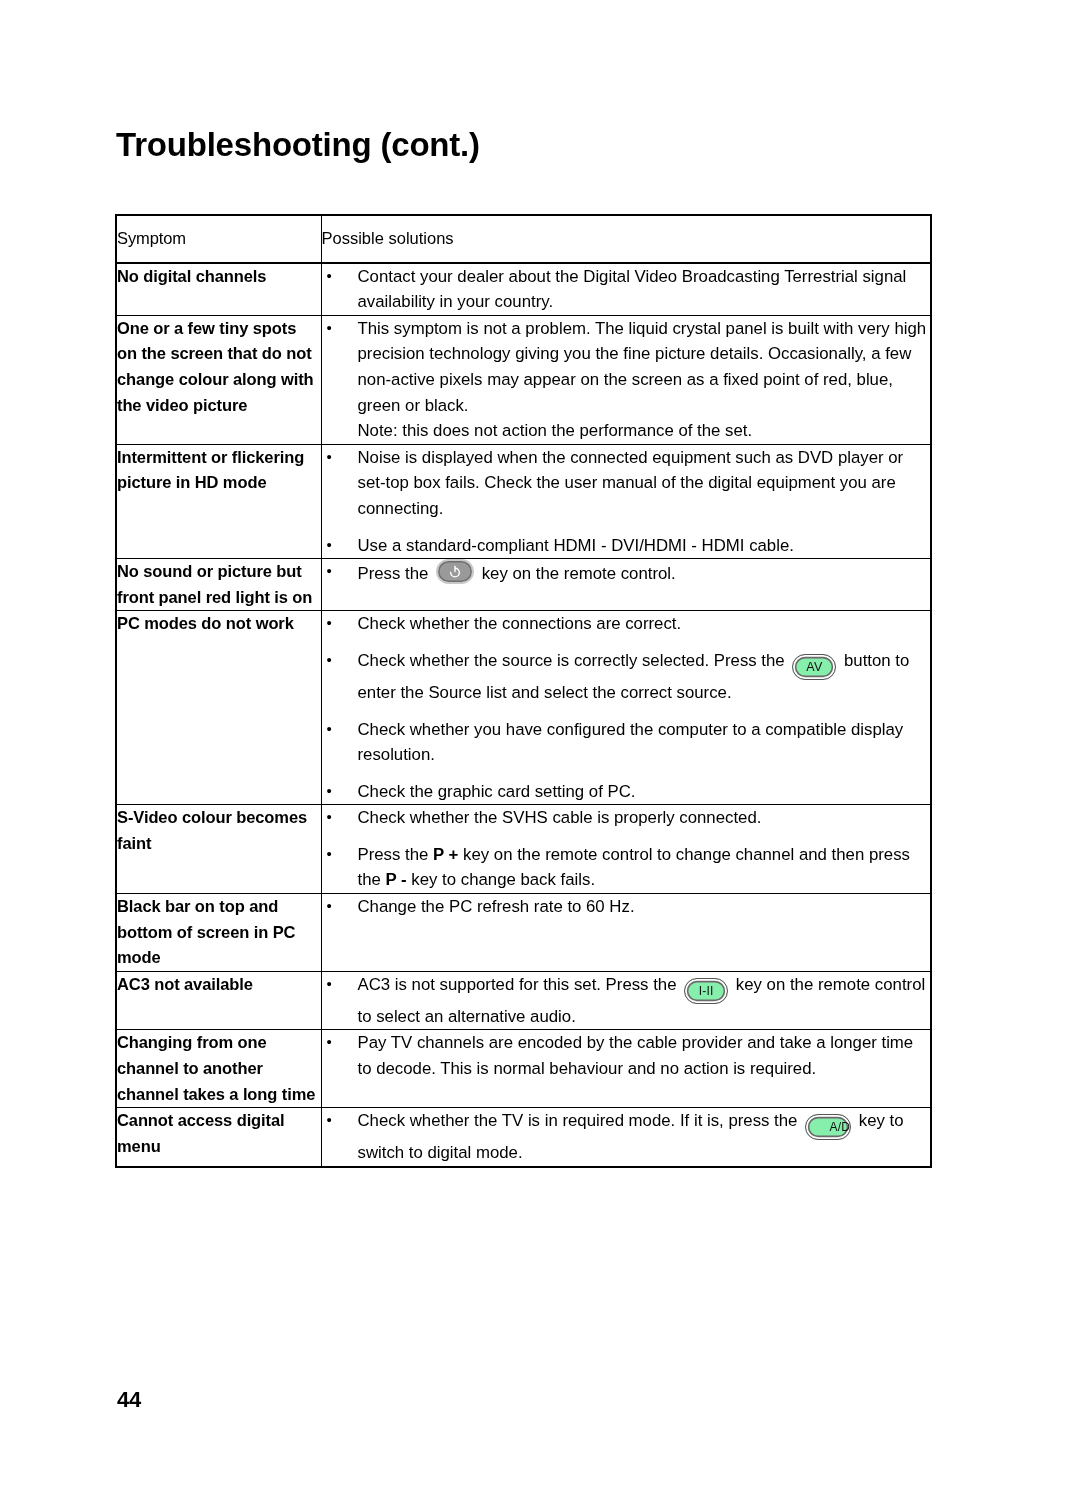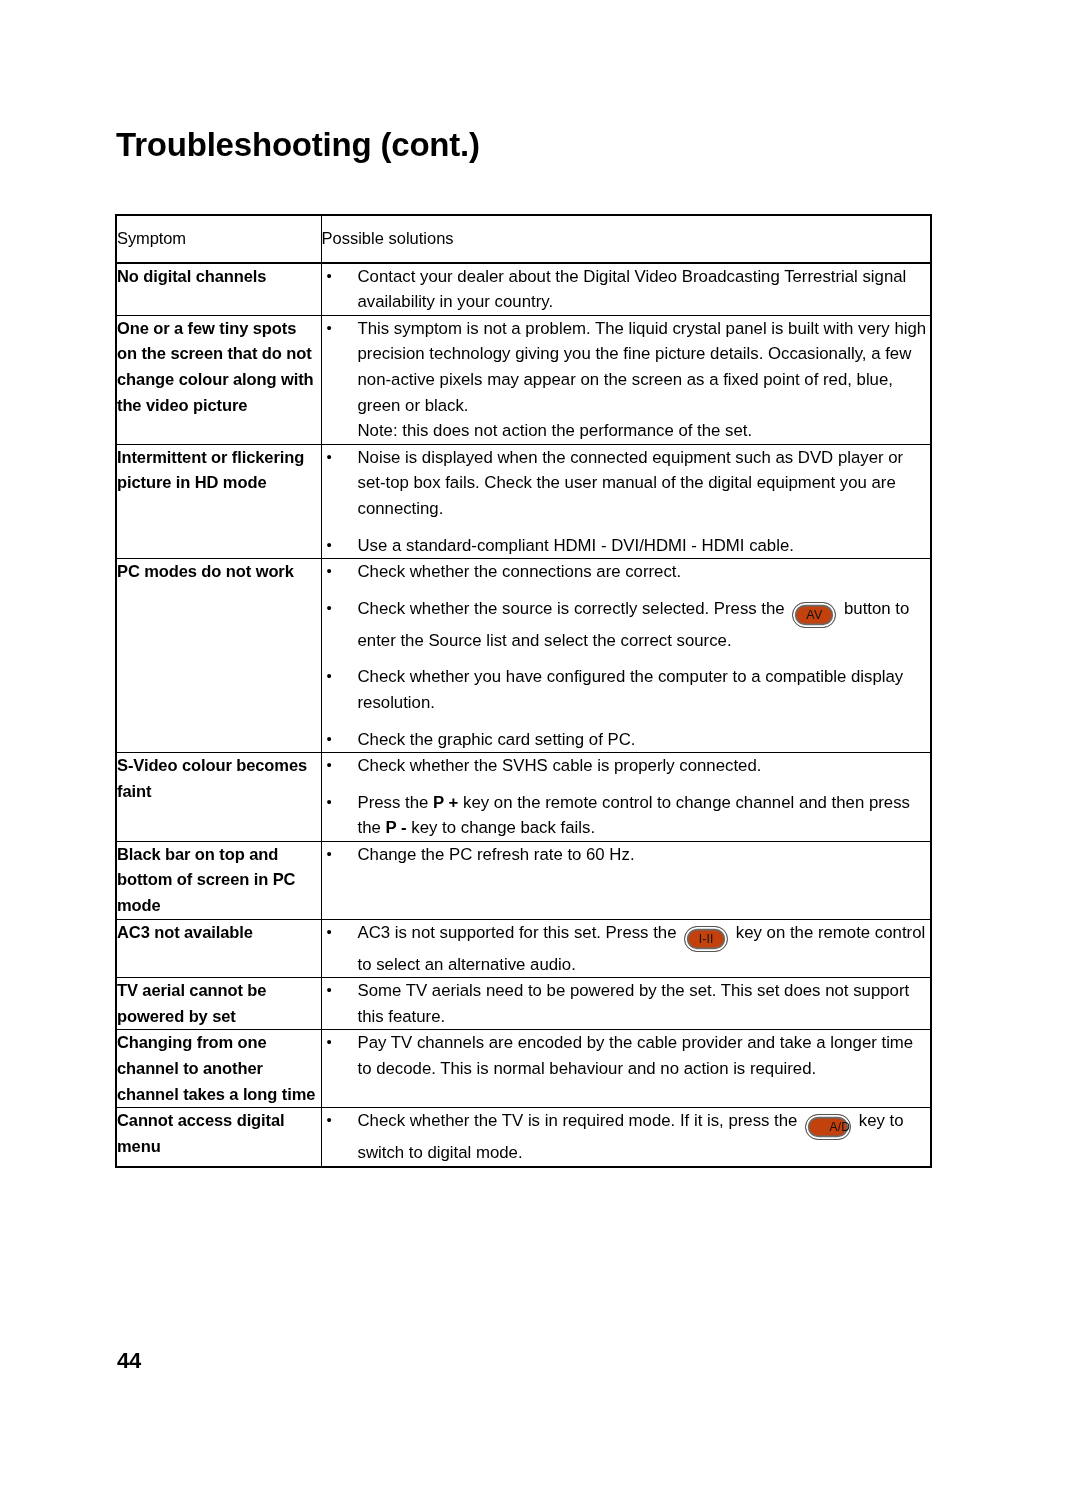--- a/index.html
+++ b/index.html
@@ -133,38 +133,38 @@
     transform: translate(-50%, -50%);
     width: 13px;
     height: 13px;
   }
 
   .key-outline {
     height: 26px;
     border-radius: 13px;
     border: 1.8px solid #555;
     box-shadow: inset 0 0 0 1.8px #ffffff, inset 0 0 0 3.4px #6a6a6a;
-    background: #c2410c;
+    background: #86efac;
     margin: 0 3px;
     font-size: 12.5px;
     line-height: 24px;
     letter-spacing: 0.2px;
     color: #111;
     font-family: "Liberation Sans", sans-serif;
   }
   .key-av  { width: 44px; }
   .key-iii { width: 44px; font-size: 12px; }
   .key-ad  { width: 46px; font-size: 12px; text-align: right; }
 
   b.kbd { font-weight: bold; }
 
   .page-number {
     position: absolute;
     left: 117px;
-    top: 1348px;
+    top: 1387px;
     font-size: 22px;
     font-weight: bold;
     letter-spacing: -0.3px;
   }
 </style>
 </head>
 <body>
 
 <div class="page">
 
@@ -212,20 +212,33 @@
               <li>
                 <span>Noise is displayed when the connected equipment such as DVD player or set-top box fails. Check the user manual of the digital equipment you are connecting.</span>
               </li>
               <li>
                 <span>Use a standard-compliant HDMI - DVI/HDMI - HDMI cable.</span>
               </li>
             </ul>
           </td>
         </tr>
 
+        <tr>
+          <td class="sym">No sound or picture but front panel red light is on</td>
+          <td class="sol">
+            <ul class="bullets">
+              <li>
+                <span>Press the </span><span class="key key-power"><svg class="pwr" viewBox="0 0 24 24" aria-hidden="true">
+                      <circle cx="12" cy="13" r="8" fill="none" stroke="#ffffff" stroke-width="2.6" stroke-dasharray="38 12" transform="rotate(-90 12 13)"></circle>
+                      <line x1="12" y1="1.5" x2="12" y2="11" stroke="#ffffff" stroke-width="2.6" stroke-linecap="round"></line>
+                    </svg></span><span> key on the remote control.</span>
+              </li>
+            </ul>
+          </td>
+        </tr>
 
         <tr>
           <td class="sym">PC modes do not work</td>
           <td class="sol">
             <ul class="bullets">
               <li>
                 <span>Check whether the connections are correct.</span>
               </li>
               <li>
                 <span>Check whether the source is correctly selected. Press the </span><span class="key key-outline key-av">AV</span><span> button to enter the Source list and select the correct source.</span>
@@ -269,30 +282,20 @@
           <td class="sym">AC3 not available</td>
           <td class="sol">
             <ul class="bullets">
               <li>
                 <span>AC3 is not supported for this set. Press the </span><span class="key key-outline key-iii">I-II</span><span> key on the remote control to select an alternative audio.</span>
               </li>
             </ul>
           </td>
         </tr>
 
-        <tr>
-          <td class="sym">TV aerial cannot be powered by set</td>
-          <td class="sol">
-            <ul class="bullets">
-              <li>
-                <span>Some TV aerials need to be powered by the set. This set does not support this feature.</span>
-              </li>
-            </ul>
-          </td>
-        </tr>
 
         <tr>
           <td class="sym">Changing from one channel to another channel takes a long time</td>
           <td class="sol">
             <ul class="bullets">
               <li>
                 <span>Pay TV channels are encoded by the cable provider and take a longer time to decode. This is normal behaviour and no action is required.</span>
               </li>
             </ul>
           </td>

